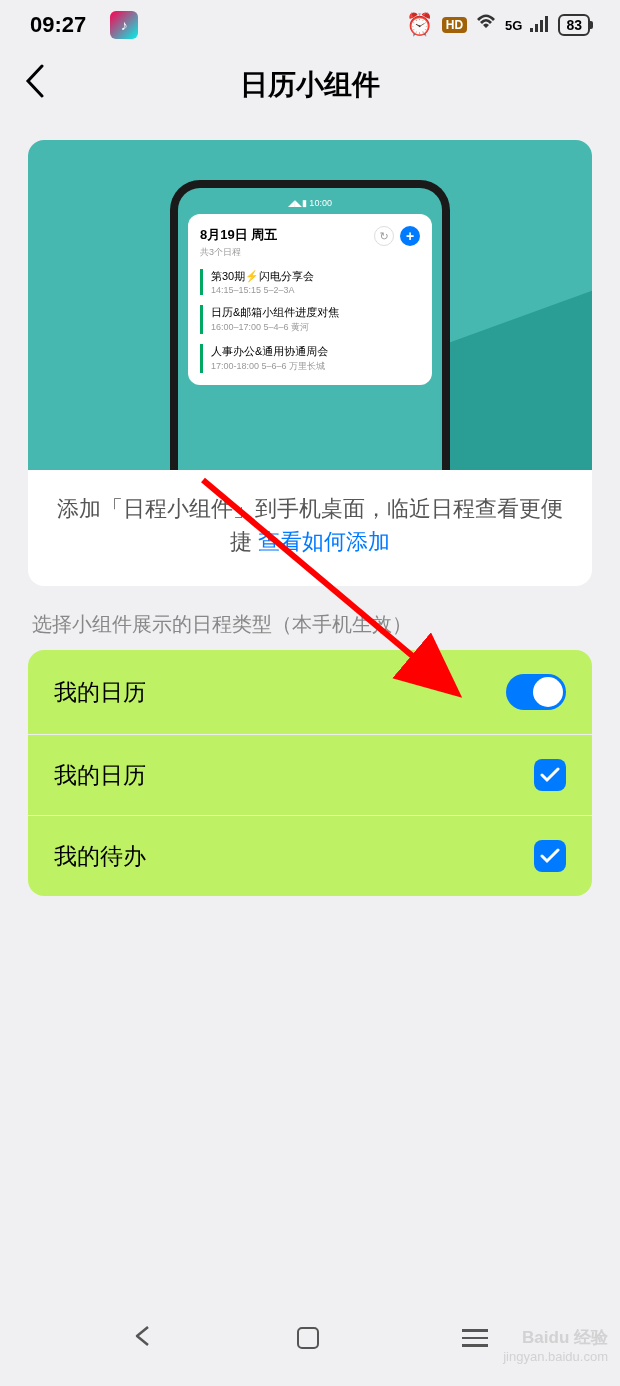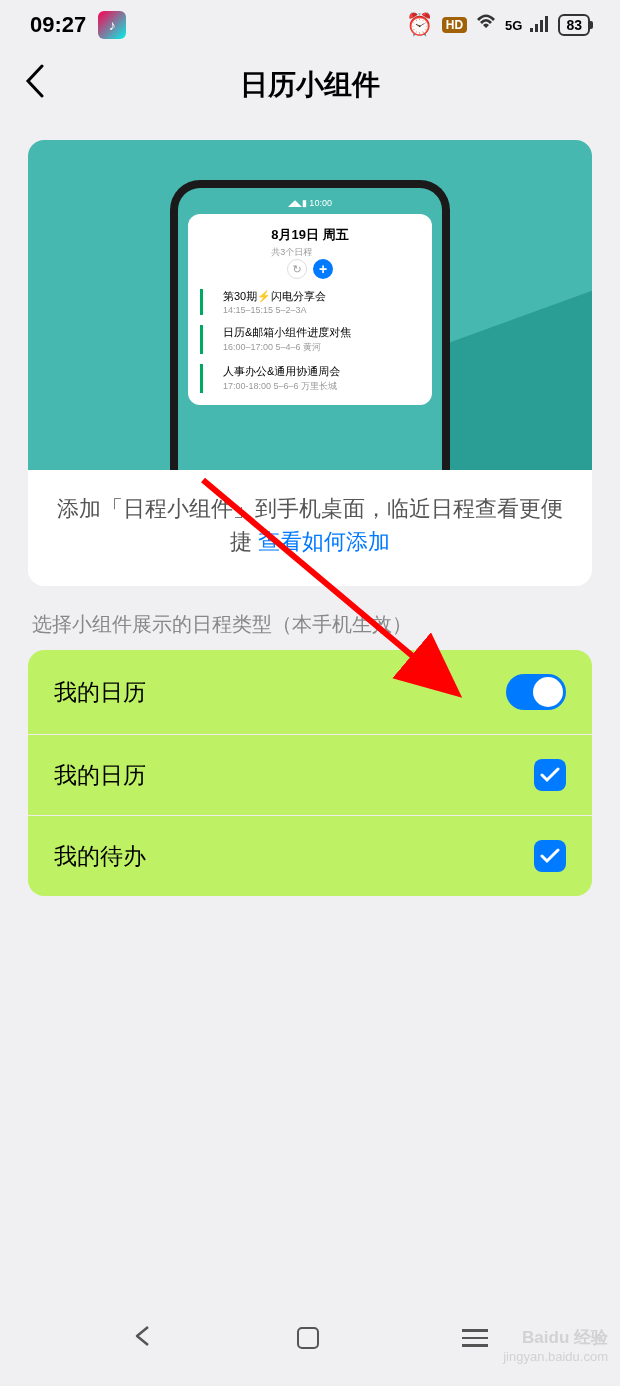--- a/index.html
+++ b/index.html
@@ -13,21 +13,21 @@
     }
     .status-bar {
       height: 50px;
       display: flex;
       justify-content: space-between;
       align-items: center;
       padding: 0 30px;
       font-size: 22px;
       font-weight: 600;
     }
-    .status-left { display: flex; align-items: center; gap: 12px; }
+    .status-left { display: flex; align-items: center; gap: 24px; }
     .status-right { display: flex; align-items: center; gap: 8px; }
     .app-icon {
       width: 28px; height: 28px;
       background: linear-gradient(135deg, #ff0050, #00f2ea);
       border-radius: 6px;
       display: flex; align-items: center; justify-content: center;
       color: white; font-size: 14px; font-weight: bold;
     }
     .hd-badge {
       background: #a16207; color: white;
@@ -92,42 +92,41 @@
       text-align: center; padding: 2px 4px;
     }
     .widget-card {
       background: white;
       border-radius: 12px;
       padding: 12px;
       margin-top: 4px;
     }
     .widget-header {
       display: flex; justify-content: space-between;
-      align-items: center;
-      flex-direction: column;
+      align-items: flex-start;
     }
     .widget-date { font-size: 13px; font-weight: 600; }
     .widget-count { font-size: 9px; color: #999; margin-top: 2px; }
     .widget-actions { display: flex; gap: 6px; }
     .refresh-btn {
       width: 20px; height: 20px;
       border: 1px solid #ddd; border-radius: 50%;
       display: flex; align-items: center; justify-content: center;
       font-size: 11px; color: #999;
     }
     .add-btn {
       width: 20px; height: 20px;
       background: #007aff; border-radius: 50%;
       color: white; display: flex;
       align-items: center; justify-content: center;
       font-size: 14px; font-weight: bold;
     }
     .event-item {
       border-left: 3px solid #00a862;
-      padding-left: 20px; margin-top: 10px;
+      padding-left: 8px; margin-top: 10px;
     }
     .event-title { font-size: 11px; font-weight: 500; }
     .event-time { font-size: 9px; color: #999; margin-top: 1px; }
     .preview-desc {
       padding: 22px 20px 28px;
       text-align: center;
       font-size: 22px;
       color: #555;
       line-height: 1.5;
     }

